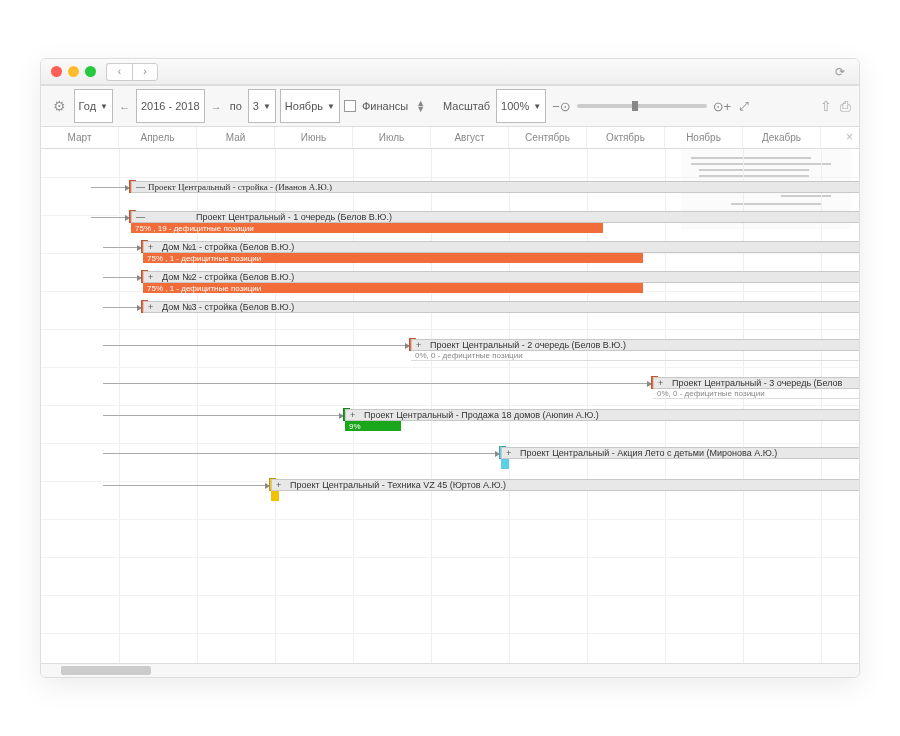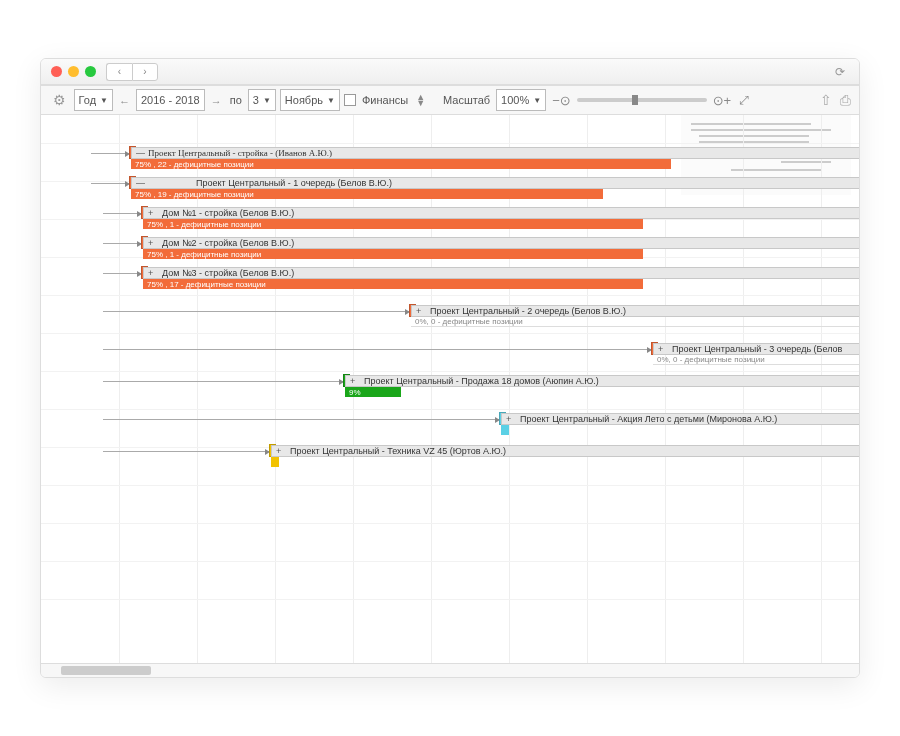--- a/index.html
+++ b/index.html
@@ -13,21 +13,21 @@
   .navbtn { width: 26px; height: 18px; border: 1px solid #ccc; background: #fff; display: flex; align-items: center; justify-content: center; font-size: 10px; color: #888; }
   .navbtn:first-child { border-right: none; border-radius: 3px 0 0 3px;}
   .navbtn:last-child { border-radius: 0 3px 3px 0;}
   .reload { position: absolute; right: 14px; font-size: 12px; color: #999; }
   .header { padding: 6px 10px 4px 10px; display: flex; align-items: center; justify-content: space-between; }
   .page-title { font-size: 15px; font-weight: bold; color: #333; }
   .header-icons { display: flex; gap: 10px; color: #999; font-size: 16px; }
   .header-icons span { cursor: pointer; }
   .toolbar { display: flex; align-items: center; gap: 4px; padding: 3px 8px; border-top: 1px solid #ddd; border-bottom: 1px solid #ddd; background: #f7f7f7; font-size: 11px; color: #555; }
   .gear { color: #999; font-size: 14px; padding: 0 4px; }
-  .sel { border: 1px solid #bbb; background: #fff; height: 20px; display: inline-flex; align-items: center; padding: 10px 4px; gap: 4px; }
+  .sel { border: 1px solid #bbb; background: #fff; height: 20px; display: inline-flex; align-items: center; padding: 16px 4px; gap: 4px; }
   .sel .tri { font-size: 8px; color: #555; }
   .arrow-btn { color: #888; padding: 0 2px; cursor: pointer; font-size: 11px; }
   .lbl { color: #555; padding: 0 2px; }
   .chk { width: 12px; height: 12px; border: 1px solid #999; background: #fff; display: inline-block; }
   .updown { color: #888; font-size: 9px; padding: 0 2px; display:inline-flex; flex-direction:column; line-height:6px; }
   .slider { height: 4px; background: #ccc; width: 130px; position: relative; border-radius:2px;}
   .slider .thumb { position: absolute; top: -3px; left: 55px; width: 6px; height: 10px; background: #888; }
   .toolbar-right { margin-left: auto; display: flex; gap: 8px; color: #aaa; font-size: 14px; }
   .timeline-head { height: 22px; border-bottom: 1px solid #ddd; position: relative; font-size: 10px; color: #888; }
   .months { display: flex; height: 100%; }
@@ -103,20 +103,35 @@
         <div class="thumb"></div>
       </div>
     <span class="arrow-btn" style="font-size:13px">⊙+</span>
     <span class="arrow-btn" style="font-size:12px">⤢</span>
     <div class="toolbar-right">
       <span>⇧</span>
       <span>⎙</span>
     </div>
   </div>
 
+  <div class="timeline-head">
+    <div class="months" id="months">
+        <div class="month" style="width: 78px;">Март</div>
+        <div class="month" style="width: 78px;">Апрель</div>
+        <div class="month" style="width: 78px;">Май</div>
+        <div class="month" style="width: 78px;">Июнь</div>
+        <div class="month" style="width: 78px;">Июль</div>
+        <div class="month" style="width: 78px;">Август</div>
+        <div class="month" style="width: 78px;">Сентябрь</div>
+        <div class="month" style="width: 78px;">Октябрь</div>
+        <div class="month" style="width: 78px;">Ноябрь</div>
+        <div class="month" style="width: 78px;">Декабрь</div>
+      </div>
+    <span style="position:absolute; right:6px; top:3px; color:#bbb; font-size:12px;">×</span>
+  </div>
 
   <div class="chart-area" id="chart">
     <div class="minimap" id="minimap">
         <div class="ln" style="left: 10px; top: 8px; width: 120px;"></div>
         <div class="ln" style="left: 10px; top: 14px; width: 140px;"></div>
         <div class="ln" style="left: 18px; top: 20px; width: 110px;"></div>
         <div class="ln" style="left: 18px; top: 26px; width: 110px;"></div>
         <div class="ln" style="left: 18px; top: 32px; width: 110px;"></div>
         <div class="ln" style="left: 60px; top: 40px; width: 80px;"></div>
         <div class="ln" style="left: 100px; top: 46px; width: 50px;"></div>
@@ -147,21 +162,20 @@
       <div class="hline" style="top: 408px;"></div>
       <div class="hline" style="top: 446px;"></div>
       <div class="hline" style="top: 484px;"></div>
       <div class="conn" style="left: 50px; width: 38px; top: 38px;"></div>
       <div class="task" style="left: 90px; top: 32px; width: 730px;">
         <div class="marker" style="left: -2px; background: rgb(242, 108, 58);"></div>
         <div class="bar-label">
           <span class="expander">—</span>
           <span style="margin-left: 12px; font-family: Liberation Serif, serif;">Проект Центральный - стройка - (Иванов А.Ю.)</span>
         </div>
-        <div class="bar-fill" style="width: 540px; background: rgb(242, 108, 58);">75% , 22 - дефицитные позиции</div>
       </div>
       <div class="conn" style="left: 50px; width: 38px; top: 68px;"></div>
       <div class="task" style="left: 90px; top: 62px; width: 730px;">
         <div class="marker" style="left: -2px; background: rgb(242, 108, 58);"></div>
         <div class="bar-label">
           <span class="expander">—</span>
           <span style="margin-left: 14px; padding-left: 46px;">Проект Центральный - 1 очередь (Белов В.Ю.)</span>
         </div>
         <div class="bar-fill" style="width: 472px; background: rgb(242, 108, 58);">75% , 19 - дефицитные позиции</div>
       </div>
@@ -183,21 +197,20 @@
         </div>
         <div class="bar-fill" style="width: 500px; background: rgb(242, 108, 58);">75% , 1 - дефицитные позиции</div>
       </div>
       <div class="conn" style="left: 62px; width: 38px; top: 158px;"></div>
       <div class="task" style="left: 102px; top: 152px; width: 718px;">
         <div class="marker" style="left: -2px; background: rgb(242, 108, 58);"></div>
         <div class="bar-label">
           <span class="expander">+</span>
           <span style="margin-left: 14px;">Дом №3 - стройка (Белов В.Ю.)</span>
         </div>
-        <div class="bar-fill" style="width: 500px; background: rgb(242, 108, 58);">75% , 17 - дефицитные позиции</div>
       </div>
       <div class="conn" style="left: 62px; width: 306px; top: 196px;"></div>
       <div class="task" style="left: 370px; top: 190px; width: 450px;">
         <div class="marker" style="left: -2px; background: rgb(242, 108, 58);"></div>
         <div class="bar-label">
           <span class="expander">+</span>
           <span style="margin-left: 14px;">Проект Центральный - 2 очередь (Белов В.Ю.)</span>
         </div>
         <div class="bar-fill" style="width: 450px; background: transparent; color: rgb(136, 136, 136); border-bottom: 1px solid rgb(221, 221, 221);">0%, 0 - дефицитные позиции</div>
       </div>

